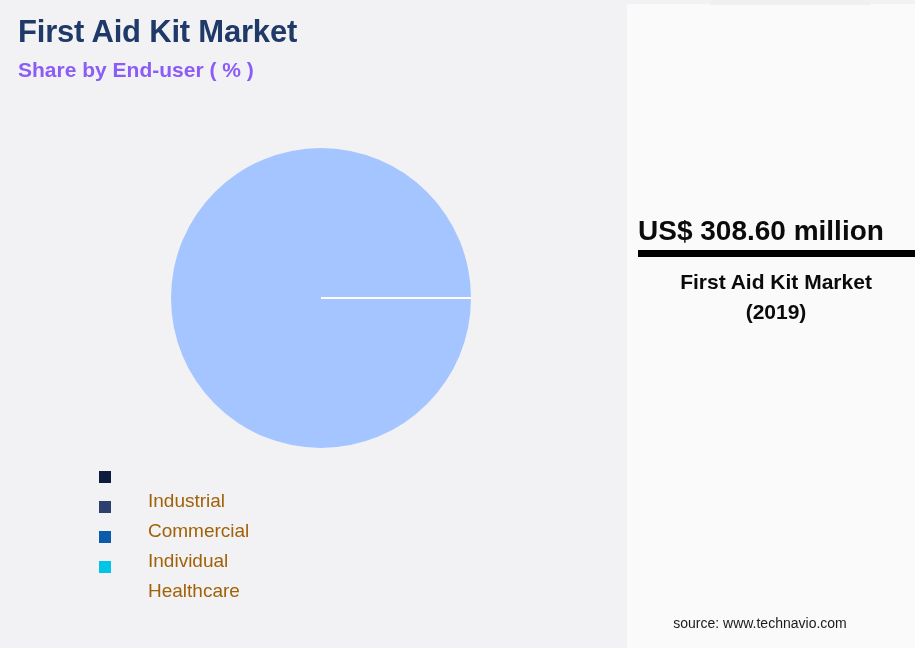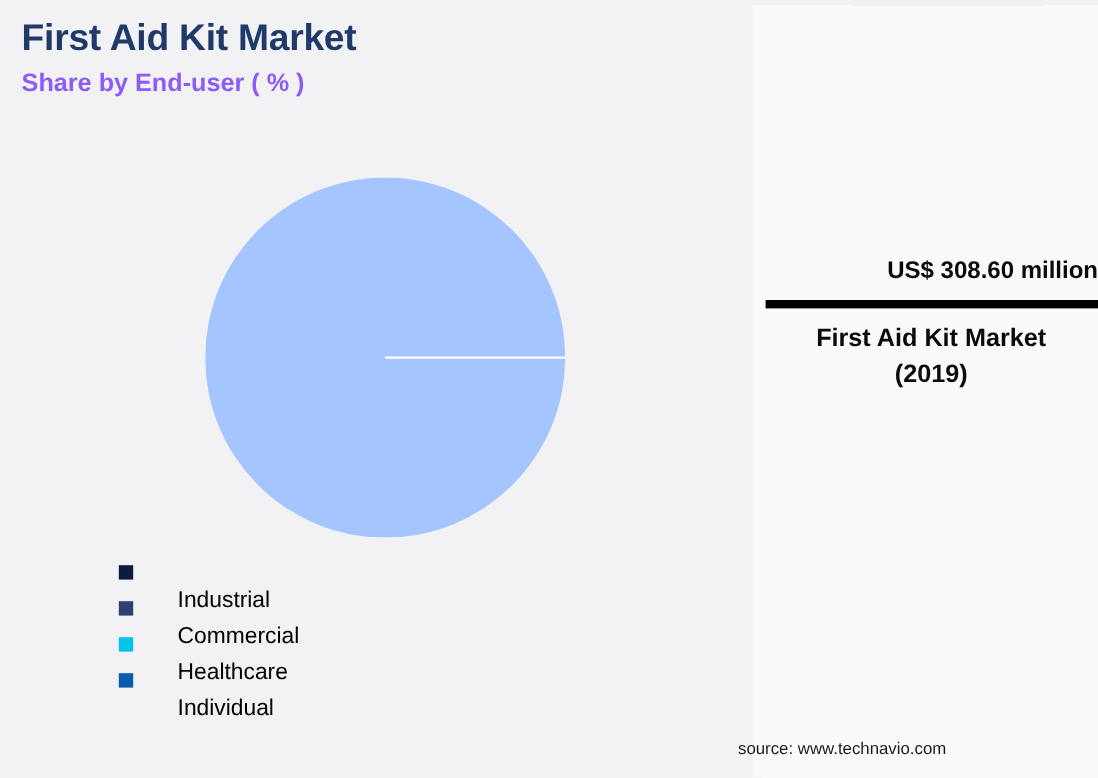--- a/index.html
+++ b/index.html
@@ -74,21 +74,21 @@
     height: 30px;
   }
   .legend-swatch {
     width: 12px;
     height: 12px;
     flex: 0 0 12px;
   }
   .legend-label {
     margin-left: 37px;
     font-size: 19px;
-    color: #000000;
+    color: #a16207;
     white-space: nowrap;
     margin-top: 48px;
   }
 
   
   #side-card {
     position: absolute;
     left: 627px;
     top: 4px;
     width: 288px;
@@ -110,22 +110,22 @@
     top: 0;
     width: 160px;
     height: 5px;
     background: #f0f0f3;
   }
   #stat-value {
     position: absolute;
     left: 638px;
     top: 215px;
     width: 277px;
-    text-align: right;
-    font-size: 20px;
+    text-align: left;
+    font-size: 28px;
     font-weight: bold;
     color: #0b0b0b;
     white-space: nowrap;
   }
   #stat-divider {
     position: absolute;
     left: 638px;
     top: 250px;
     width: 277px;
     height: 7px;
@@ -140,21 +140,21 @@
     font-size: 21px;
     line-height: 30px;
     font-weight: bold;
     color: #0b0b0b;
   }
   #source-note {
     position: absolute;
     left: 615px;
     top: 615px;
     width: 290px;
-    text-align: left;
+    text-align: center;
     font-size: 14px;
     color: #1a1a1a;
   }
 </style>
 </head>
 <body>
 
 <div id="page">
 
   <div id="left-panel">
@@ -173,26 +173,26 @@
     <div id="legend">
       <div class="legend-row">
         <span class="legend-swatch" style="background: rgb(13, 27, 62);"></span>
         <span class="legend-label">Industrial</span>
       </div>
       <div class="legend-row">
         <span class="legend-swatch" style="background: rgb(45, 64, 111);"></span>
         <span class="legend-label">Commercial</span>
       </div>
       <div class="legend-row">
+        <span class="legend-swatch" style="background: rgb(10, 91, 171);"></span>
+        <span class="legend-label">Individual</span>
+      </div>
+      <div class="legend-row">
         <span class="legend-swatch" style="background: rgb(0, 196, 232);"></span>
         <span class="legend-label">Healthcare</span>
-      </div>
-      <div class="legend-row">
-        <span class="legend-swatch" style="background: rgb(10, 91, 171);"></span>
-        <span class="legend-label">Individual</span>
       </div>
 
     </div>
 
   </div>
 
   <div id="side-card"></div>
   <div id="card-top-edge"></div>
   <div id="card-top-edge-b"></div>
 

